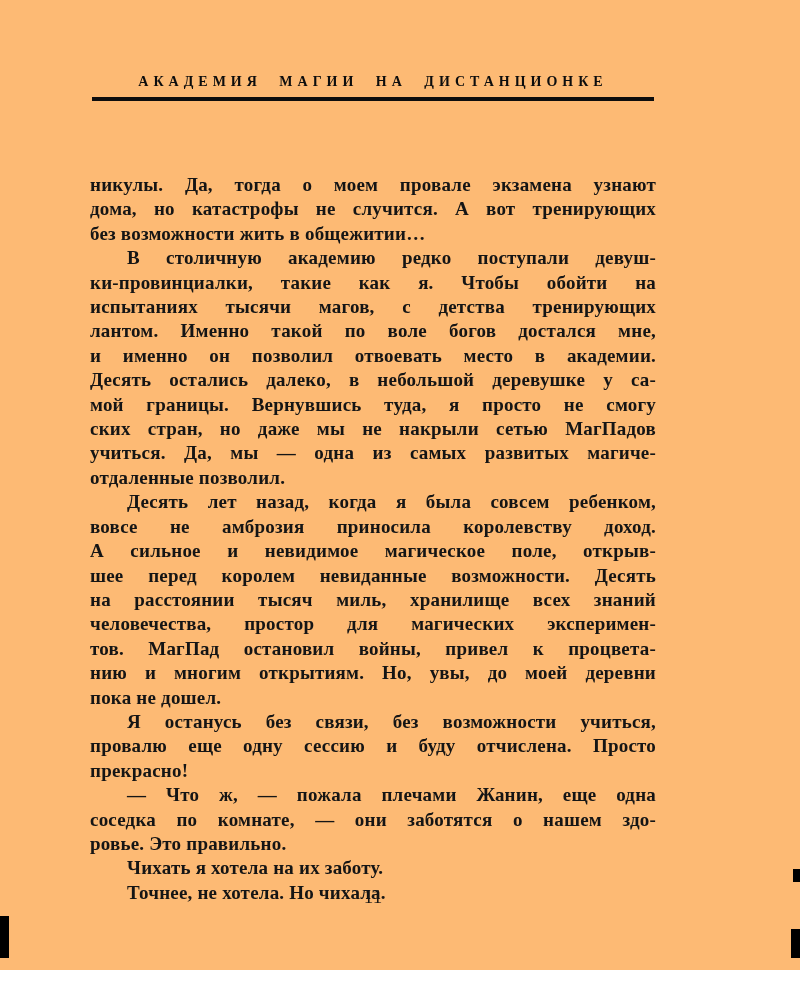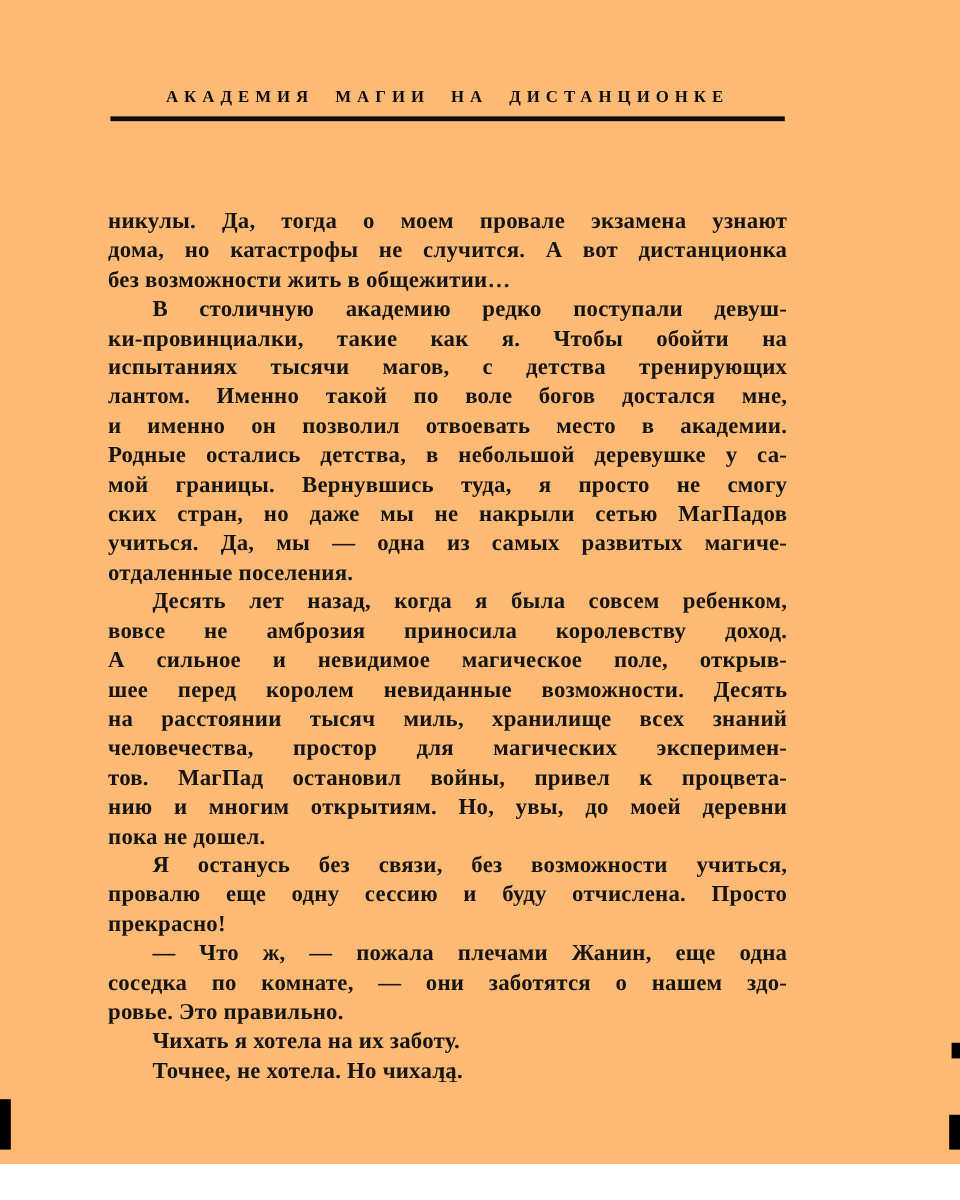--- a/index.html
+++ b/index.html
@@ -96,34 +96,34 @@
 
 <div class="page">
 
   <div class="running-head">АКАДЕМИЯ МАГИИ НА ДИСТАНЦИОНКЕ</div>
 
   <div class="head-rule"></div>
 
   <div class="page-body">
       <div class="paragraph">
         <div class="line">никулы. Да, тогда о моем провале экзамена узнают</div>
-        <div class="line">дома, но катастрофы не случится. А вот дистанционка</div>
+        <div class="line">дома, но катастрофы не случится. А вот тренирующих</div>
         <div class="line last">без возможности жить в общежитии…</div>
       </div>
       <div class="paragraph">
         <div class="line indent">В столичную академию редко поступали девуш-</div>
         <div class="line">ки-провинциалки, такие как я. Чтобы обойти на</div>
         <div class="line">испытаниях тысячи магов, с детства тренирующих</div>
         <div class="line">лантом. Именно такой по воле богов достался мне,</div>
         <div class="line">и именно он позволил отвоевать место в академии.</div>
-        <div class="line">Родные остались детства, в небольшой деревушке у са-</div>
+        <div class="line">Десять остались далеко, в небольшой деревушке у са-</div>
         <div class="line">мой границы. Вернувшись туда, я просто не смогу</div>
         <div class="line">ских стран, но даже мы не накрыли сетью МагПадов</div>
         <div class="line">учиться. Да, мы — одна из самых развитых магиче-</div>
-        <div class="line last">отдаленные поселения.</div>
+        <div class="line last">отдаленные позволил.</div>
       </div>
       <div class="paragraph">
         <div class="line indent">Десять лет назад, когда я была совсем ребенком,</div>
         <div class="line">вовсе не амброзия приносила королевству доход.</div>
         <div class="line">А сильное и невидимое магическое поле, открыв-</div>
         <div class="line">шее перед королем невиданные возможности. Десять</div>
         <div class="line">на расстоянии тысяч миль, хранилище всех знаний</div>
         <div class="line">человечества, простор для магических эксперимен-</div>
         <div class="line">тов. МагПад остановил войны, привел к процвета-</div>
         <div class="line">нию и многим открытиям. Но, увы, до моей деревни</div>

